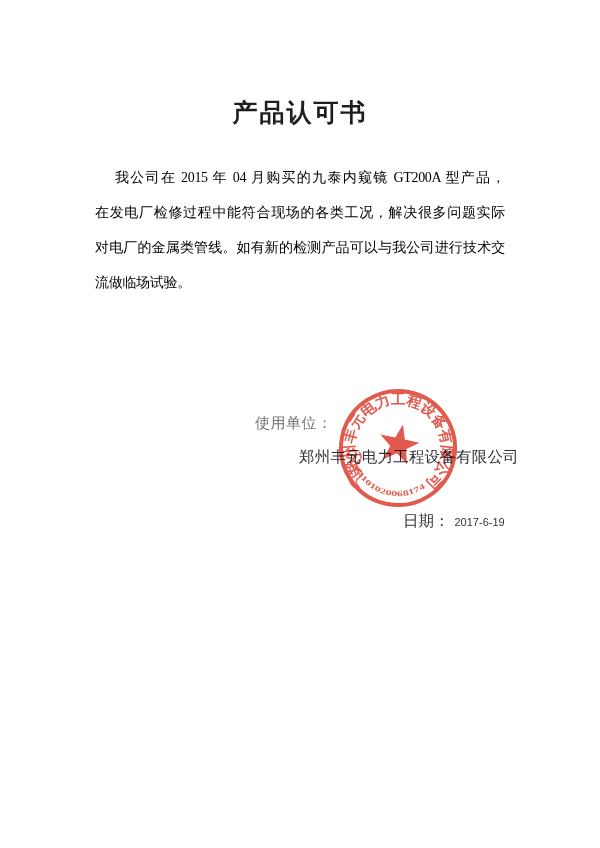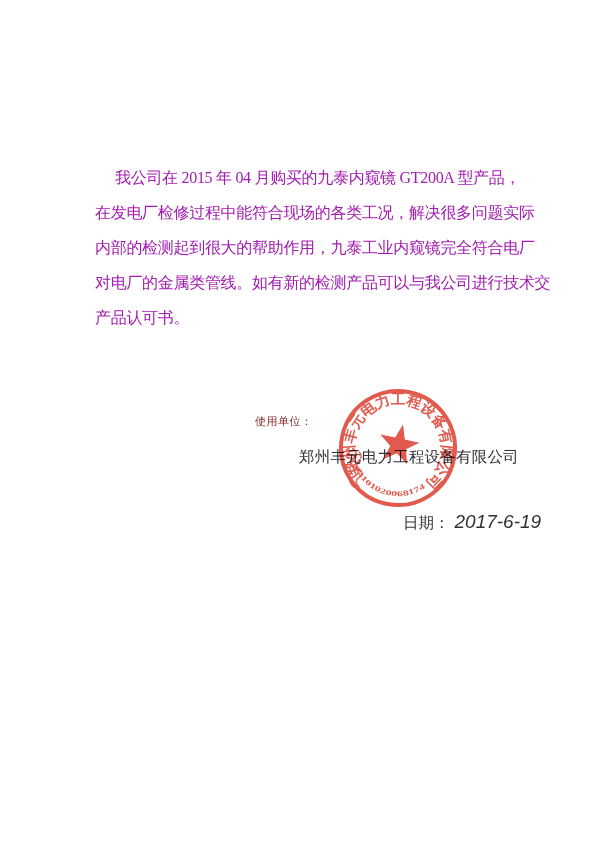--- a/index.html
+++ b/index.html
@@ -19,82 +19,81 @@
     top: 96px; left: 0; width: 600px;
     text-align: center;
     font-size: 25px;
     font-weight: bold;
     letter-spacing: 2px;
     color: #1d1d22;
   }
   .doc-body {
     position: absolute;
     top: 160px; left: 95px; width: 410px;
-    font-size: 16px;
-    color: #a21caf;
+    font-size: 14px;
+    color: #000000;
     letter-spacing: -0.3px;
   }
   .body-line {
     line-height: 35px;
     text-align: justify;
     text-align-last: justify;
     white-space: nowrap;
   }
   .body-line.first { text-indent: 20px; }
   .body-line.last  { text-align: left; text-align-last: left; }
   .sig-label {
     position: absolute;
     left: 255px; top: 414px;
-    font-size: 11px;
-    color: #7f1d1d;
+    font-size: 15px;
+    color: #737373;
     letter-spacing: 0.5px;
   }
   .sig-company {
     position: absolute;
     left: 299px; top: 447px;
     font-size: 15.5px;
     color: #31313a;
     letter-spacing: 0.2px;
   }
   .date-line {
     position: absolute;
     left: 403px; top: 511px;
     font-size: 15.5px;
     color: #31313a;
   }
   .date-value {
     font-family: "Liberation Sans", "DejaVu Sans", sans-serif;
-    font-size: 19px;
+    font-size: 11px;
     margin-left: 5px;
-    font-style: italic;
   }
   .stamp {
     position: absolute;
     left: 318px; top: 368px;
     width: 160px; height: 160px;
     mix-blend-mode: multiply;
     opacity: 0.88;
   }
   .stamp text {
     font-family: "Liberation Serif", "DejaVu Serif", serif;
     font-weight: bold;
   }
 </style>
 </head>
 <body>
 
 <div class="page">
 
+  <div class="doc-title">产品认可书</div>
 
   <div class="doc-body">
     <div class="body-line first">我公司在 2015 年 04 月购买的九泰内窥镜 GT200A 型产品，</div>
     <div class="body-line">在发电厂检修过程中能符合现场的各类工况，解决很多问题实际</div>
-    <div class="body-line">内部的检测起到很大的帮助作用，九泰工业内窥镜完全符合电厂</div>
     <div class="body-line">对电厂的金属类管线。如有新的检测产品可以与我公司进行技术交</div>
-    <div class="body-line last">产品认可书。</div>
+    <div class="body-line last">流做临场试验。</div>
   </div>
 
   <div class="sig-label">使用单位：</div>
 
   <div class="sig-company">郑州丰元电力工程设备有限公司</div>
 
   <div class="date-line">
     <span>日期：</span><span class="date-value">2017-6-19</span>
   </div>
 

